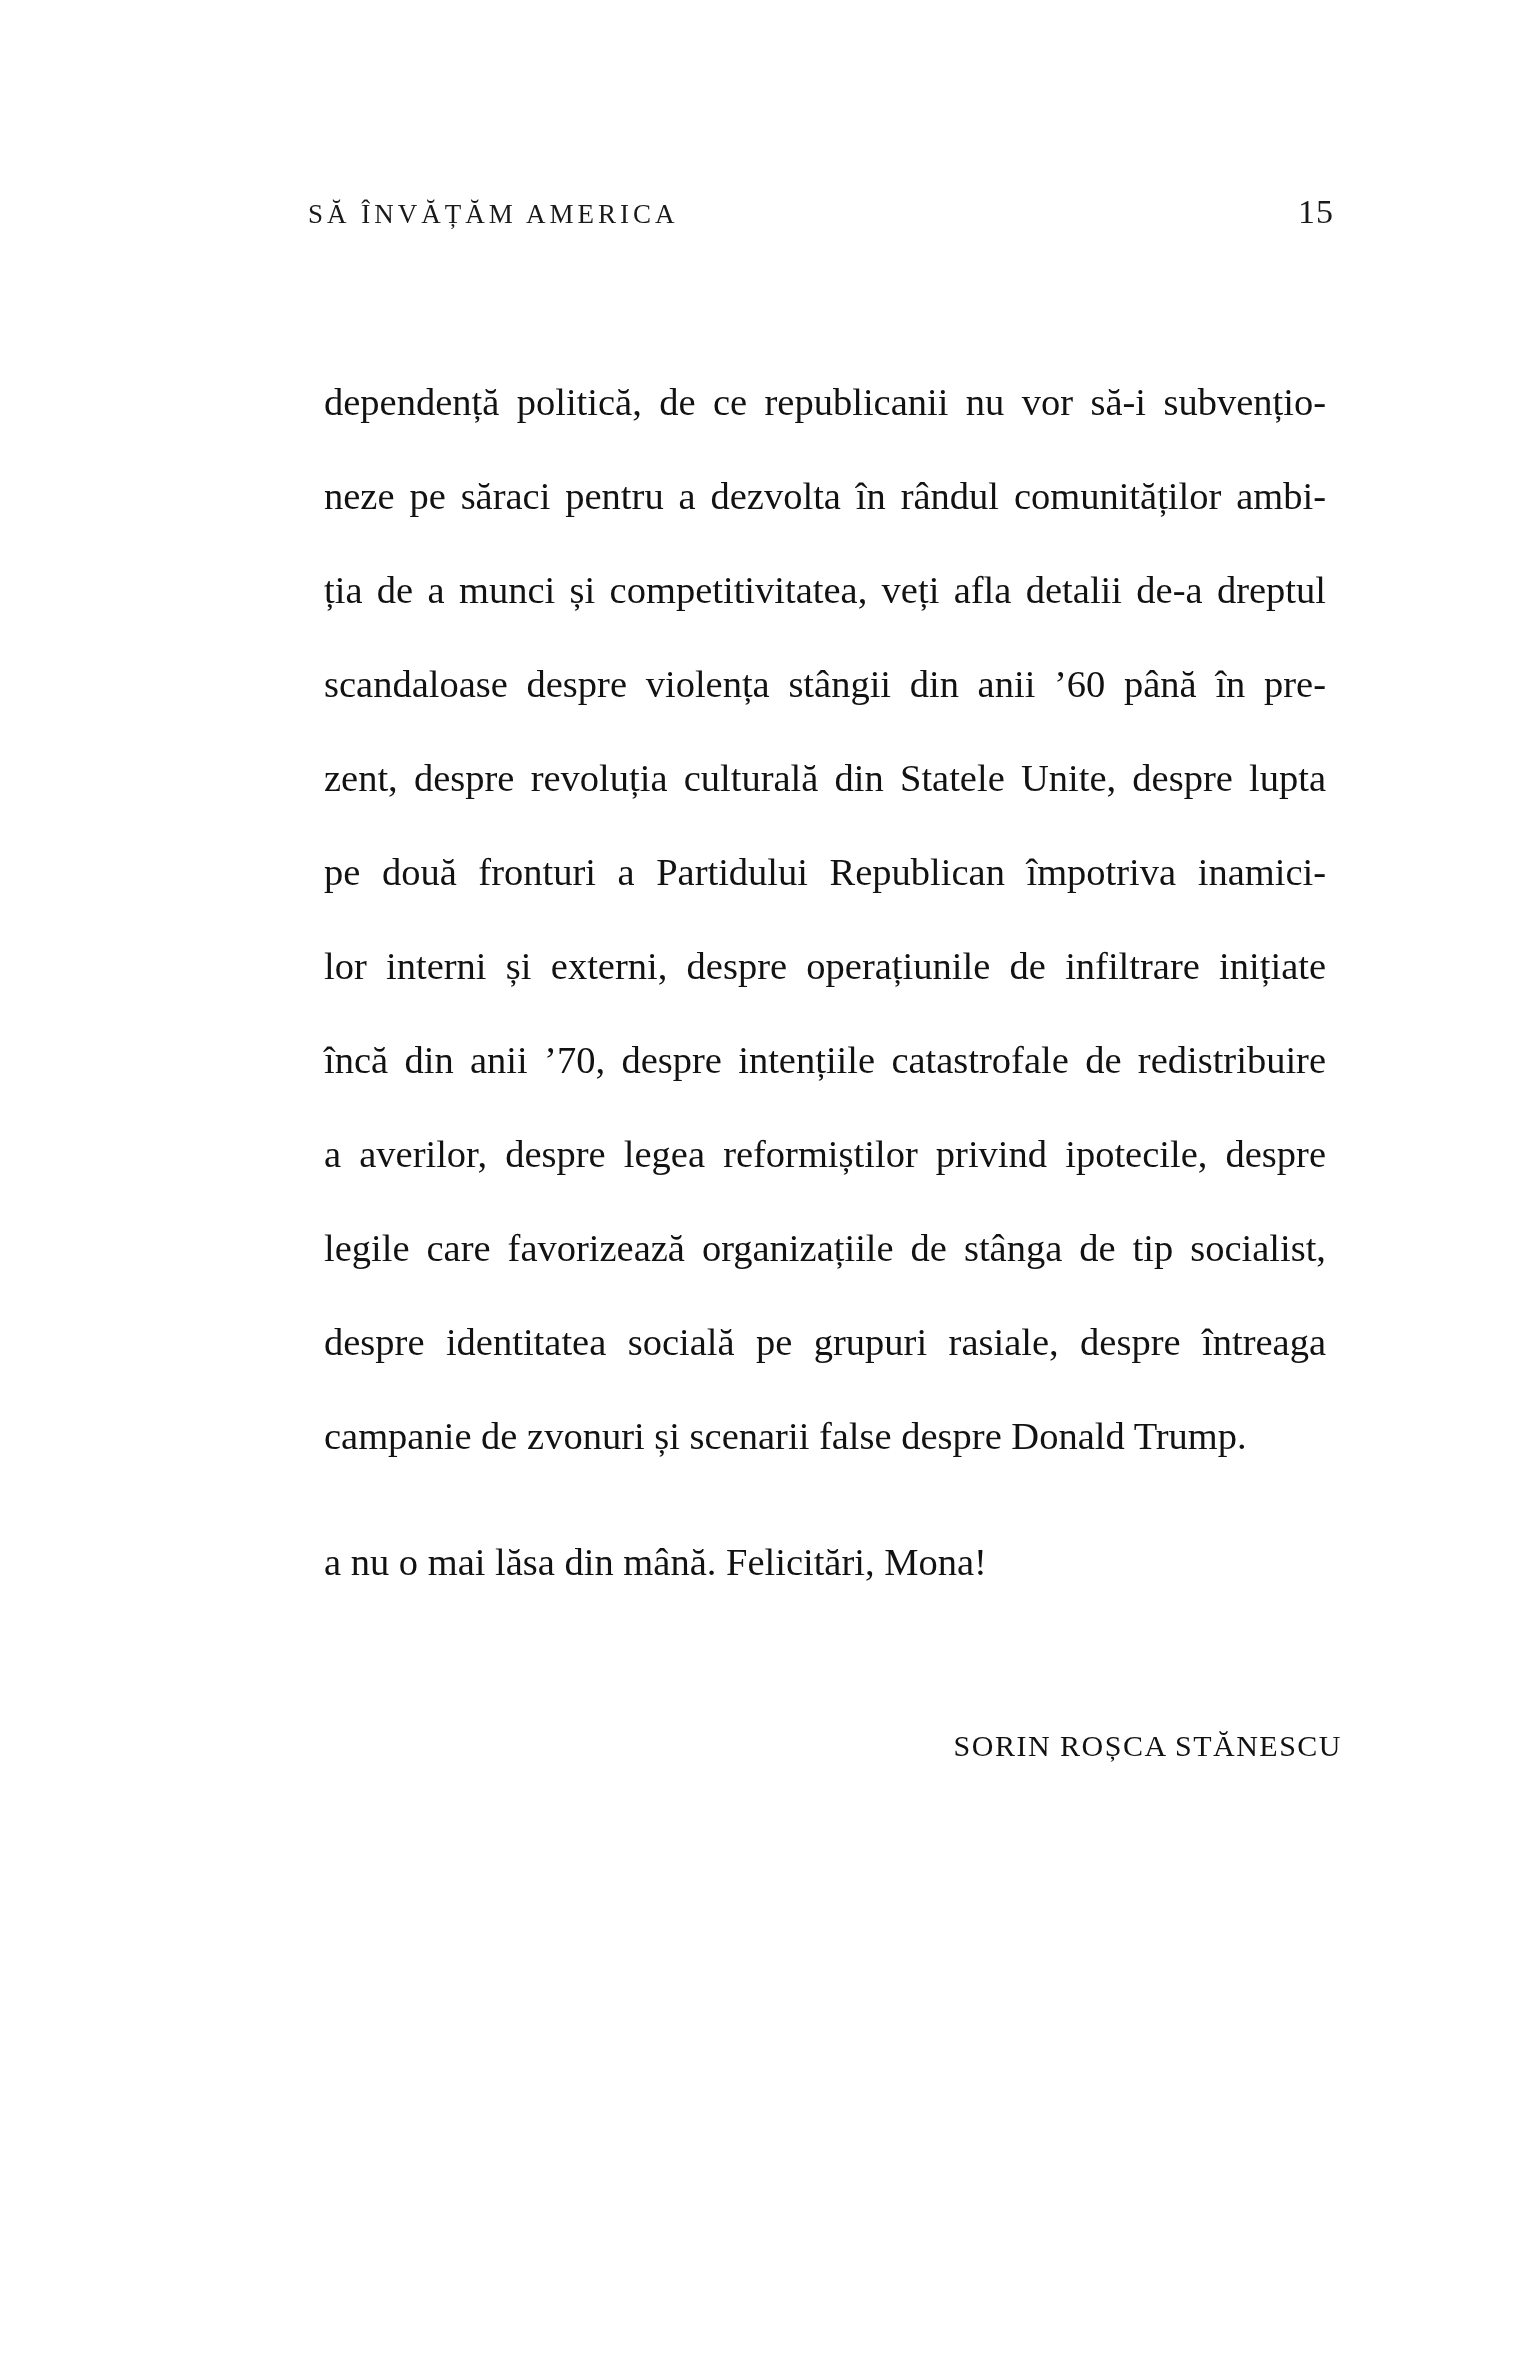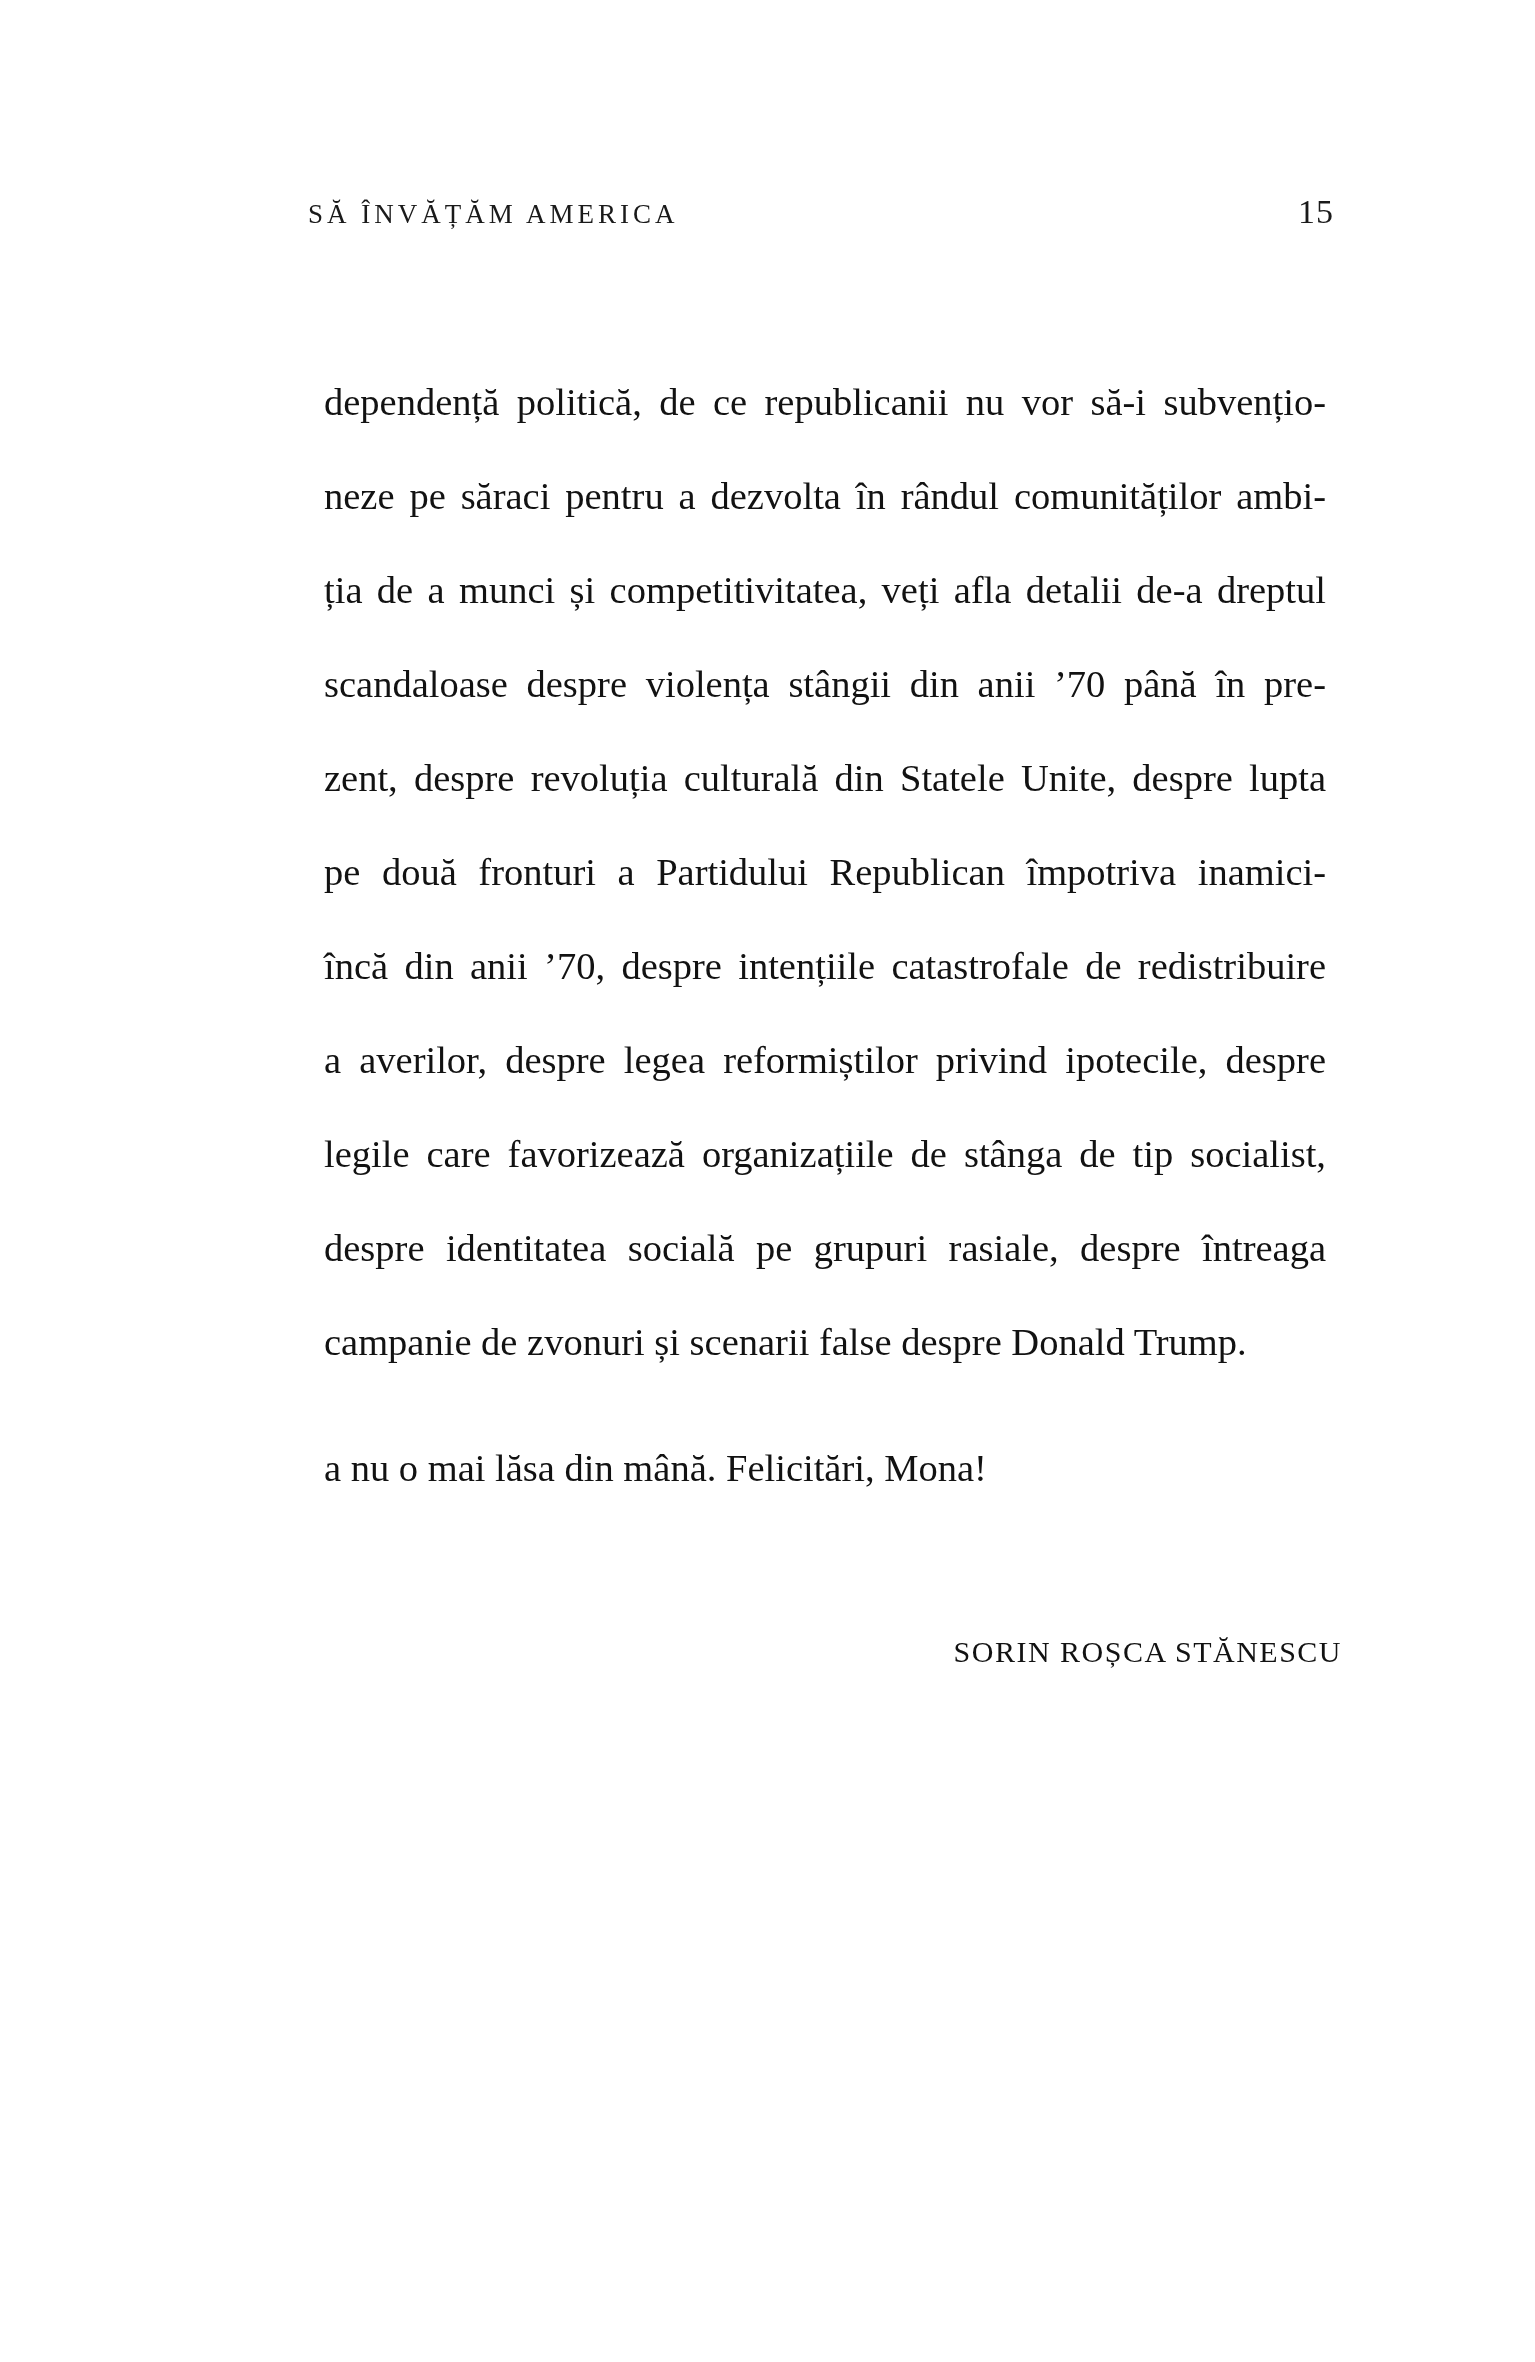--- a/index.html
+++ b/index.html
@@ -70,23 +70,24 @@
     <div class="running-head">
       <span class="running-title">SĂ ÎNVĂȚĂM AMERICA</span>
       <span class="page-number">15</span>
     </div>
 
     <div class="body-text">
       <div>
         <span class="line jline">dependență politică, de ce republicanii nu vor să-i subvențio-</span>
         <span class="line jline">neze pe săraci pentru a dezvolta în rândul comunităților ambi-</span>
         <span class="line jline">ția de a munci și competitivitatea, veți afla detalii de-a dreptul</span>
-        <span class="line jline">scandaloase despre violența stângii din anii ’70 până în pre-</span>
+        <span class="line jline">scandaloase despre violența stângii din anii ’60 până în pre-</span>
         <span class="line jline">zent, despre revoluția culturală din Statele Unite, despre lupta</span>
         <span class="line jline">pe două fronturi a Partidului Republican împotriva inamici-</span>
+        <span class="line jline">lor interni și externi, despre operațiunile de infiltrare inițiate</span>
         <span class="line jline">încă din anii ’70, despre intențiile catastrofale de redistribuire</span>
         <span class="line jline">a averilor, despre legea reformiștilor privind ipotecile, despre</span>
         <span class="line jline">legile care favorizează organizațiile de stânga de tip socialist,</span>
         <span class="line jline">despre identitatea socială pe grupuri rasiale, despre întreaga</span>
         <span class="line lastline">campanie de zvonuri și scenarii false despre Donald Trump.</span>
       </div>
 
       <div>
         <span class="line lastline">a nu o mai lăsa din mână. Felicitări, Mona!</span>
       </div>

